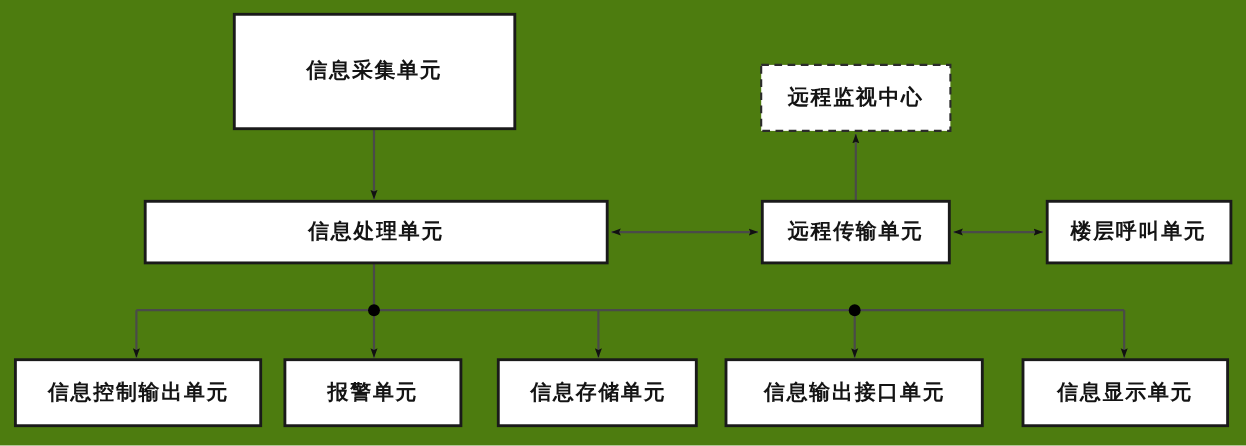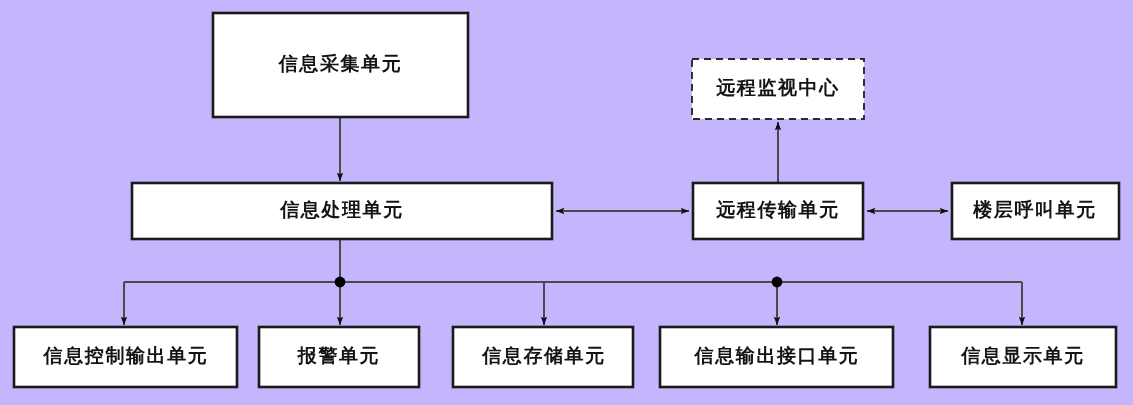--- a/index.html
+++ b/index.html
@@ -7,21 +7,21 @@
     padding: 0;
     background: #ffffff;
   }
   body {
     font-family: "Liberation Serif", "DejaVu Serif", serif;
   }
   #diagram-root {
     position: relative;
     width: 1133px;
     height: 405px;
-    background: #c4b5fd;
+    background: #4d7c0f;
     overflow: hidden;
   }
   svg.diagram-canvas {
     position: absolute;
     top: 0;
     left: 0;
     width: 1133px;
     height: 405px;
     display: block;
   }

